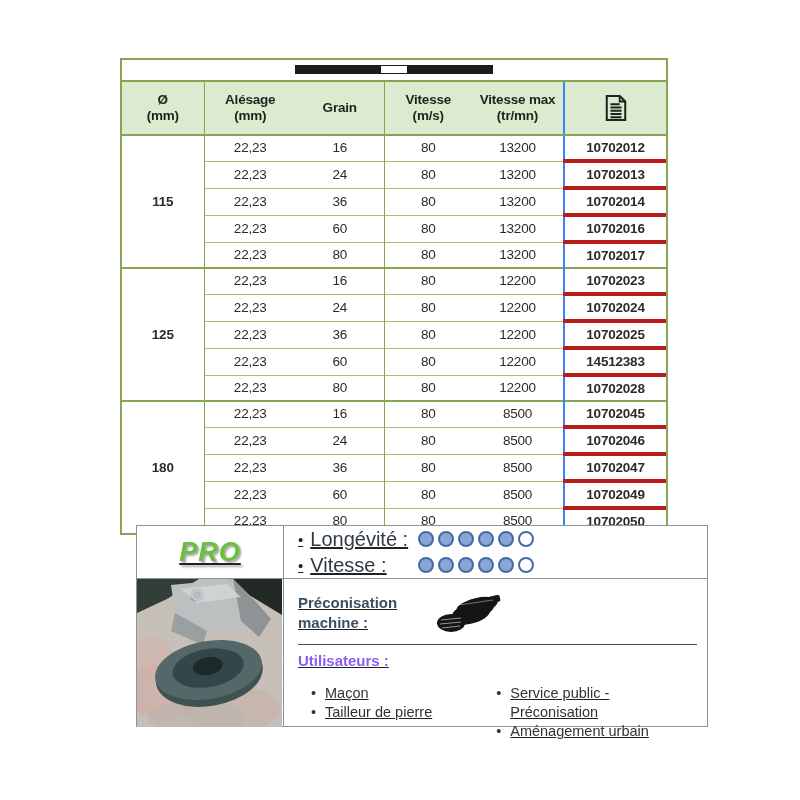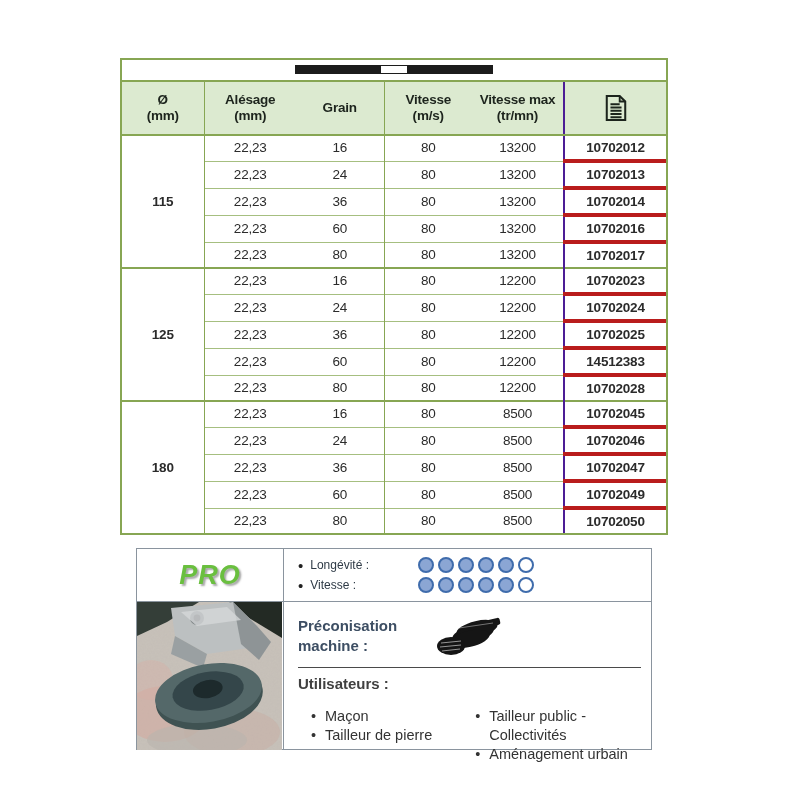--- a/index.html
+++ b/index.html
@@ -28,68 +28,68 @@
   }
   table.spec col.c-phi{width:82px;}
   table.spec col.c-ale{width:92px;}
   table.spec col.c-gra{width:88px;}
   table.spec col.c-vit{width:88px;}
   table.spec col.c-max{width:92px;}
   table.spec col.c-ref{width:102px;}
 
   th.b-right, td.phi-cell{border-right:1px solid #87a653;}
   th.b-right2, td.grain{border-right:1px solid #87a653;}
-  th.b-right3, td.vmax{border-right:2px solid #4c1d95;}
+  th.b-right3, td.vmax{border-right:2px solid #3b82f6;}
 
   table.spec td{height:23px;background:#fff;color:#2b2b2b;}
   td.phi-cell{background:#e4eed8;font-weight:700;font-size:14.5px;color:#22301f;letter-spacing:0.5px;}
   td.ref{background:#d7e6c4;font-weight:700;color:#121212;}
 
   tr.rsep td{border-top:1px solid #a6bf80;}
   tr.rsep td.ref{border-top:4px solid #b91c1c;}
   tr.group-first td{border-top:2px solid #87a653 !important;}
 
   .doc-icon{display:inline-block;vertical-align:middle;}
 
   
   .panel{
-    position:absolute;left:136px;top:548px;width:516px;height:202px;
-    border:1px solid #8a949e;box-sizing:border-box;background:#fff;
+    position:absolute;left:136px;top:525px;width:572px;height:202px;
+    border:1px solid #8a949e;box-sizing:border-box;background:#fff;text-decoration:underline;
   }
   .panel-top{display:flex;height:52px;border-bottom:1px solid #8a949e;}
   .pro-cell{
     width:146px;flex:0 0 146px;border-right:1px solid #8a949e;
     display:flex;align-items:center;justify-content:center;
   }
   .pro-text{
     font-size:27px;font-weight:700;font-style:italic;color:#6abf3f;
     letter-spacing:1px;text-shadow:2px 2px 2px #a8a8a8;
   }
   .ratings-cell{flex:1;display:flex;flex-direction:column;justify-content:center;gap:3px;padding-left:14px;}
   .rating-row{display:flex;align-items:center;}
   .rating-bullet{font-size:15px;color:#222;margin-right:7px;}
-  .rating-label{font-size:12px;color:#2e3a46;min-width:102px;}
+  .rating-label{font-size:20px;color:#2e3a46;min-width:102px;}
   .dots{display:flex;align-items:center;gap:4px;margin-left:6px;}
   .dot{
     width:16px;height:16px;border-radius:50%;
     background:#ffffff;border:2px solid #3f6cac;box-sizing:border-box;display:inline-block;
   }
   .dot.filled{background:#8ba6d4;}
 
   .panel-body{display:flex;height:148px;}
   .photo-cell{width:146px;flex:0 0 146px;border-right:1px solid #8a949e;overflow:hidden;}
   .panel-right{flex:1;padding:9px 10px 0 14px;box-sizing:border-box;}
 
   .precon-row{display:flex;align-items:center;min-height:50px;}
   .precon-text{font-size:15px;font-weight:700;color:#3d4e63;line-height:1.35;}
   .grinder-icon{margin-left:34px;margin-top:2px;}
 
   .divider{border:none;border-top:1px solid #4a4a4a;margin:6px 0 7px 0;}
 
-  .users-title{font-size:15px;font-weight:700;color:#404040;margin-bottom:3px;}
+  .users-title{font-size:15px;font-weight:700;color:#8b5cf6;margin-bottom:3px;}
   .users-cols{display:flex;}
   .users-cols ul{list-style:none;margin:12px;padding:0;}
   .users-cols ul.col1{width:175px;}
   .users-cols li{
     font-size:14.5px;color:#333;line-height:19px;position:relative;padding-left:15px;
   }
   .users-cols li::before{content:"•";position:absolute;left:1px;color:#333;}
 </style>
 </head>
 <body>
@@ -341,19 +341,19 @@
 
       <hr class="divider">
 
       <div class="users-title">Utilisateurs :</div>
       <div class="users-cols">
         <ul class="col1">
             <li>Maçon</li>
             <li>Tailleur de pierre</li>
           </ul>
         <ul class="col2">
-            <li>Tailleur public - Collectivités</li>
+            <li>Service public - Préconisation</li>
             <li>Aménagement urbain</li>
           </ul>
       </div>
     </div>
   </div>
 </div>
 
 </body></html>

